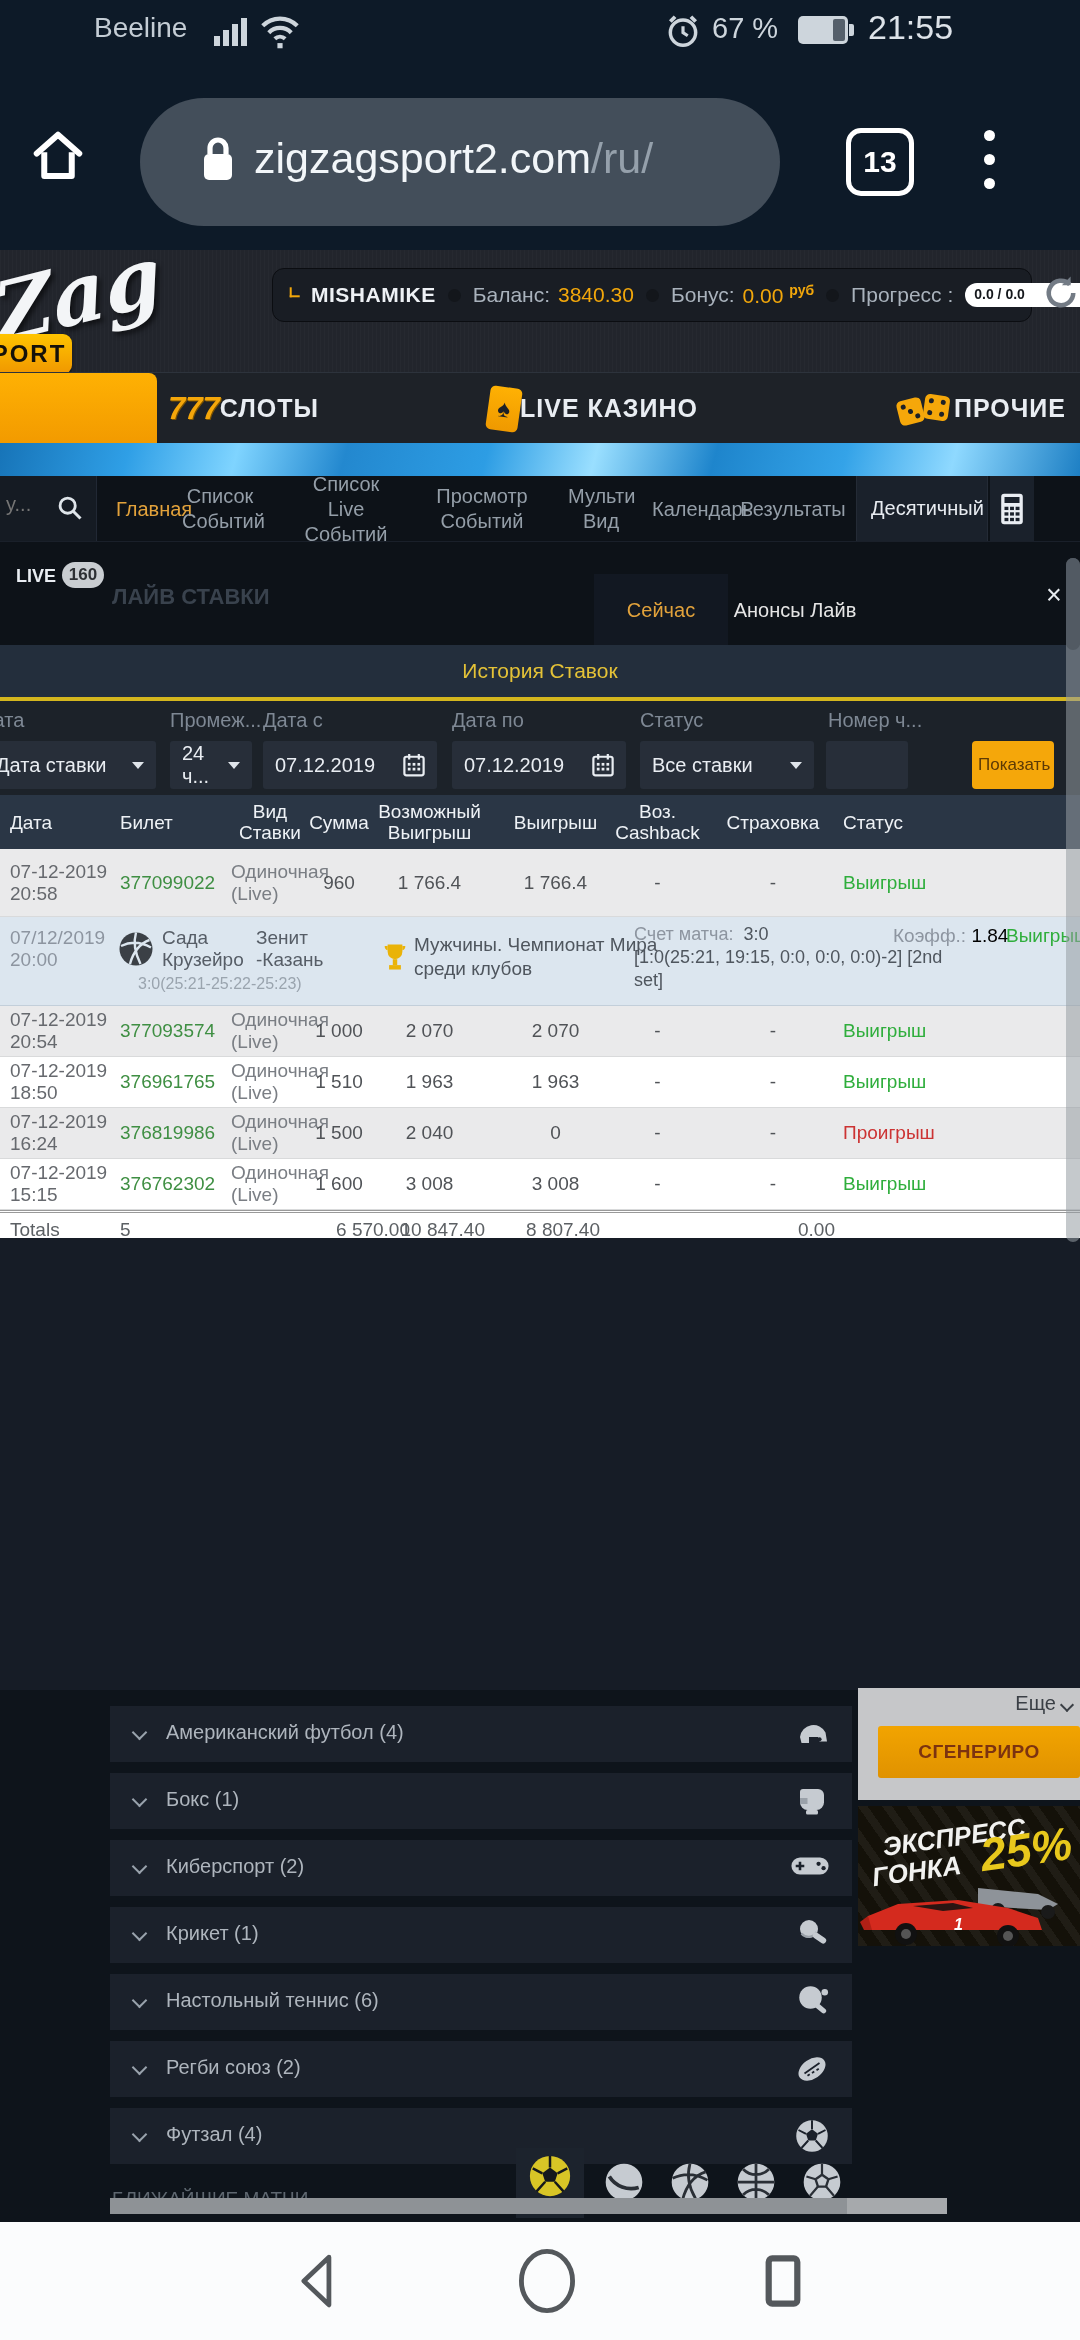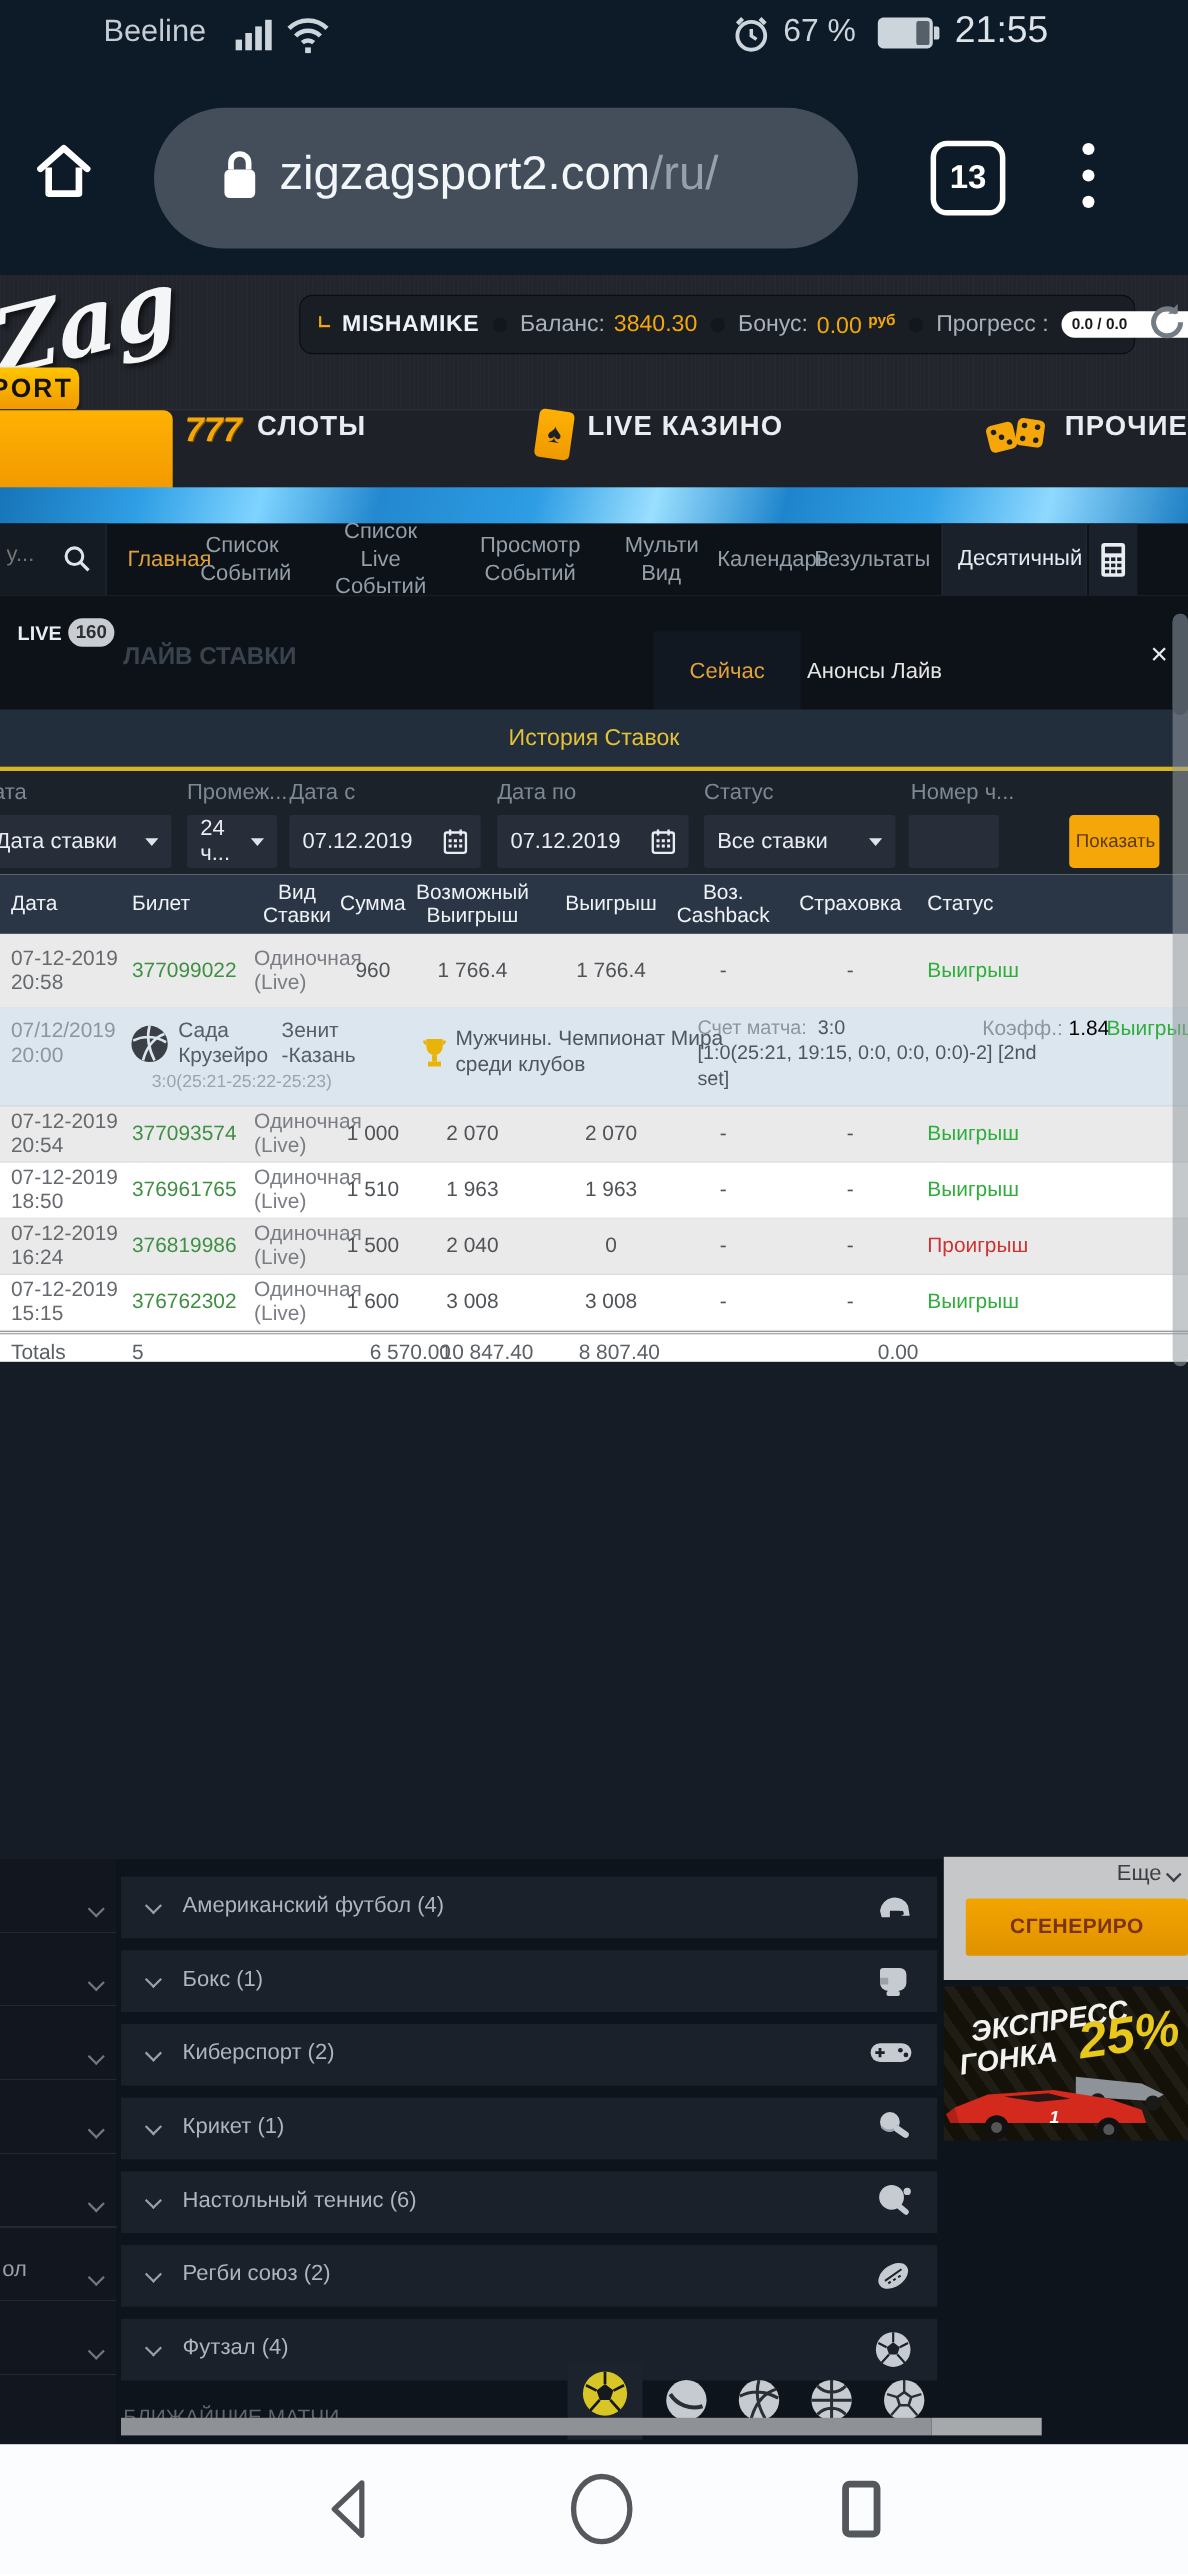--- a/index.html
+++ b/index.html
@@ -45,21 +45,21 @@
   .u-lbl{color:#a9b2bc;font-size:21px;white-space:nowrap;}
   .u-val{color:#f2a70b;font-size:21px;white-space:nowrap;}
   .u-rub{color:#f2a70b;font-size:14px;font-weight:bold;vertical-align:super;}
   .pbar{width:138px;height:24px;background:#fff;border-radius:12px;position:relative;flex:none;}
   .pbar span{position:absolute;left:9px;top:3px;font-size:14px;font-weight:bold;color:#15181c;}
   .refresh{position:absolute;left:1040px;top:22px;}
 
   
   #tabbar{position:absolute;left:0;top:372px;width:1080px;height:71px;background:#1e2228;border-top:1px solid #2d333c;}
   .activetab{position:absolute;left:0;top:0;width:157px;height:71px;background:linear-gradient(#ffb103,#f29a00);border-radius:0 8px 0 0;}
-  .tb-item{position:absolute;top:0;height:71px;display:flex;gap:14px;}
+  .tb-item{position:absolute;top:0;height:71px;display:flex;align-items:center;}
   .tb-label{color:#e9edf2;font-weight:bold;font-size:25px;letter-spacing:1px;}
   .i777{color:#f5a70a;font-weight:900;font-style:italic;font-size:31px;text-shadow:1px 1px 0 #7a5200;}
   .cardicon{width:32px;height:44px;background:linear-gradient(#ffb103,#ef9900);border-radius:5px;transform:rotate(8deg);
     color:#1d2127;font-size:24px;text-align:center;line-height:44px;}
   .dice{position:relative;width:56px;height:44px;}
   .die{position:absolute;width:25px;height:25px;background:#f5a70a;border-radius:5px;}
   .die i{position:absolute;width:5px;height:5px;border-radius:50%;background:#1d2127;}
 
   
   #bluestrip{position:absolute;left:0;top:443px;width:1080px;height:33px;
@@ -550,30 +550,20 @@
       <div class="cell tot-sum">6 570.00</div>
       <div class="cell tot-poss">10 847.40</div>
       <div class="cell tot-win">8 807.40</div>
       <div class="cell tot-ins">0.00</div>
     </div>
   </div>
 
   <div id="gap"></div>
 
   <div id="sports">
-    <div class="leftstrip">
-      <span class="chev ls-chev" style="top:40px"></span>
-        <span class="chev ls-chev" style="top:107px"></span>
-      <span class="chev ls-chev" style="top:174px"></span>
-        <span class="chev ls-chev" style="top:241px"></span>
-      <span class="chev ls-chev" style="top:308px"></span>
-        <span class="chev ls-chev" style="top:375px"></span>
-      <span class="chev ls-chev" style="top:442px"></span>
-      <span class="ls-frag">ол</span>
-    </div>
 
     <div class="srow" style="top:16px">
       <span class="chev"></span>
         <span class="slabel">Американский футбол (4)</span>
       <svg class="sicon" width="36" height="36" viewBox="0 0 24 24">
         <path d="M4 14a9 9 0 0 1 17-3l1 6h-5l-1-3h-6v4H5z" fill="#c6cbd1"></path>
           <circle cx="17" cy="15.5" r="1.4" fill="#1b212b"></circle>
       </svg>
     </div>
     <div class="srow" style="top:83px">

